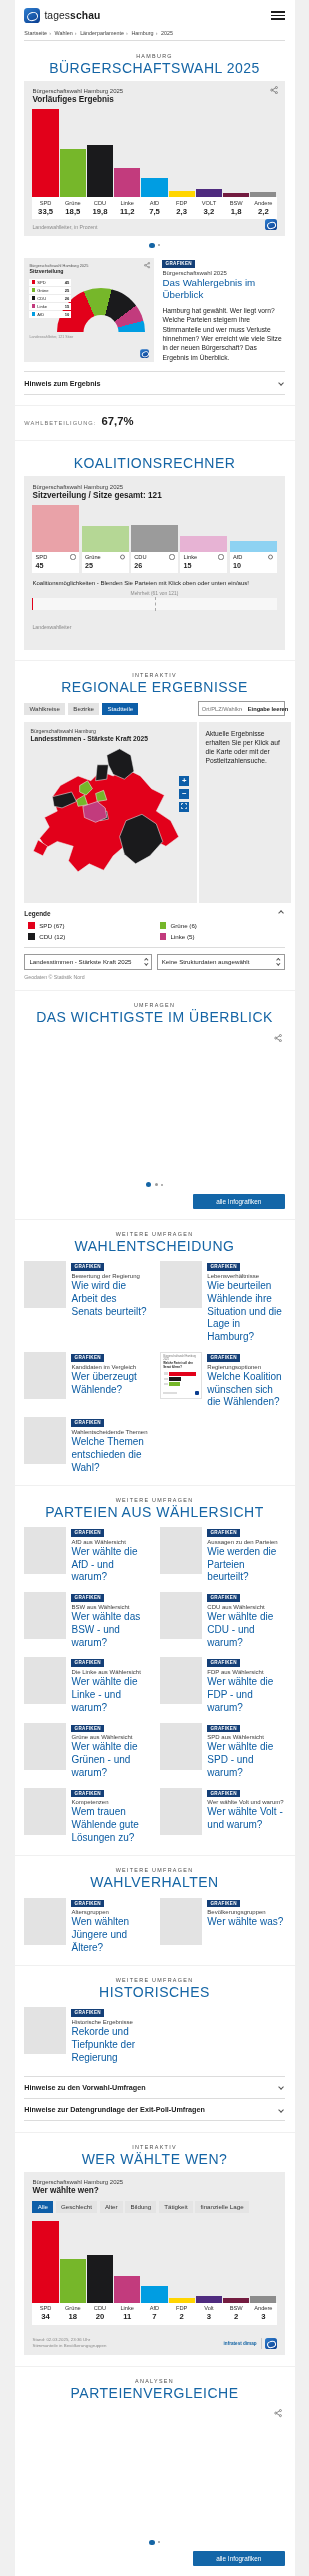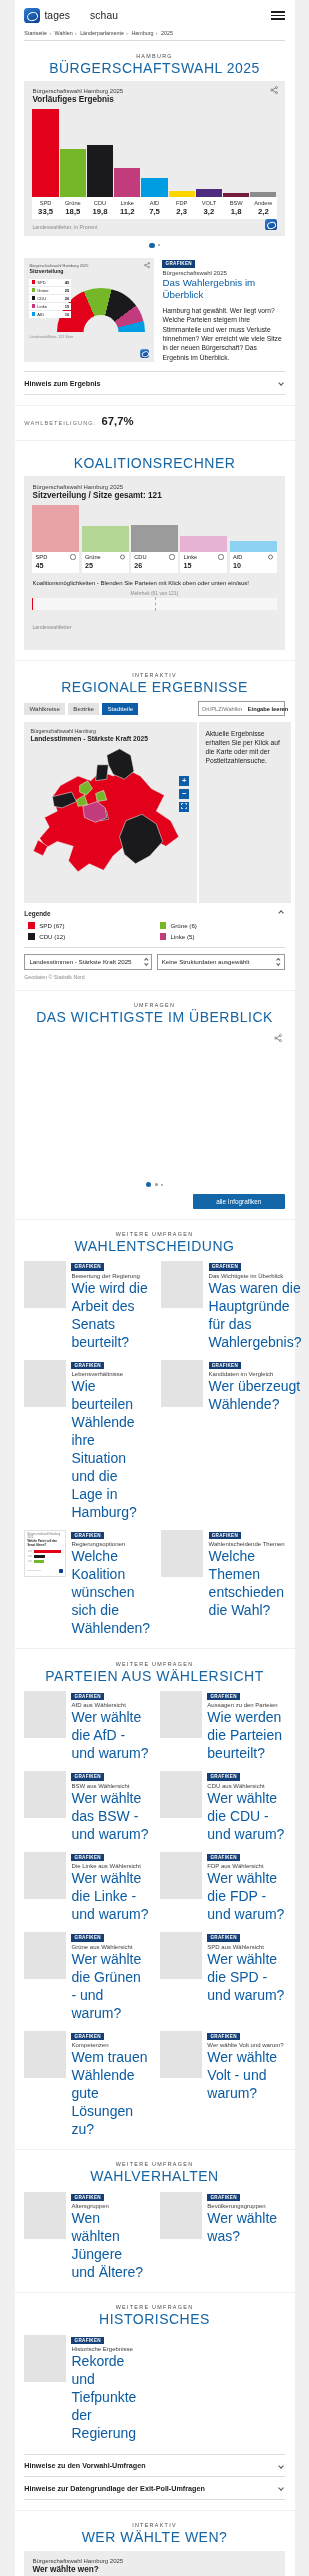--- a/index.html
+++ b/index.html
@@ -9,21 +9,21 @@
   .sec { background:#fff; margin-bottom:1px; padding:7.2px 9.8px 10.3px; }
   .hairline { border-top:0.5px solid #dcdcdc; }
 
   
   .header { background:#fff; padding:5.2px 9.8px 0; }
   .brandrow { display:flex; align-items:center; justify-content:space-between; height:20.6px; }
   .brand { display:flex; align-items:center; gap:4.6px; cursor:pointer; }
   .ard-logo { width:15.5px; height:15.5px; border-radius:3.6px; background:linear-gradient(145deg,#2f7fd0,#0a3d8f); position:relative; flex:none; }
   .ard-logo::after { content:""; position:absolute; left:3.1px; top:4.1px; width:9.3px; height:6.7px; border:1.3px solid #fff; border-radius:50%; transform:rotate(-18deg); }
   .brand-name { font-size:10.3px; letter-spacing:0.1px; }
-  .brand-name b { font-weight:400;margin-left:20px; }
+  .brand-name b { font-weight:700; }
   .burger { width:13.4px; cursor:pointer; }
   .burger div { height:1.5px; background:#1d1d1d; margin:2.1px 0; }
   .breadcrumb { font-size:5.4px; color:#444; padding:4.1px 0 4.6px; border-bottom:0.5px solid #dcdcdc; }
   .breadcrumb span.sep { color:#888; margin:0 2.1px; }
 
   
   .kicker-c { text-align:center; font-size:5.4px; letter-spacing:1.3px; color:#4a4a4a; margin:4.1px 0 1px; }
   .title-c  { text-align:center; font-size:14px; font-weight:400; letter-spacing:0.5px; color:#1565a5; margin-bottom:5.2px; }
 
   
@@ -52,21 +52,21 @@
   .dot { width:3.1px; height:3.1px; border-radius:50%; background:#9a9a9a; cursor:pointer; }
   .dot.active { width:5.2px; height:5.2px; background:#1565a5; }
   .dot.small { width:2.1px; height:2.1px; }
 
   
   .teaser-grid { display:grid; grid-template-columns:1fr 1fr; gap:8.2px 11.3px; margin-top:7.2px; }
   .teaser { display:flex; gap:5.2px; cursor:pointer; }
   .thumb { width:42px; height:47px; background:#e3e3e3; flex:none; }
   .badge { display:inline-block; background:#143f77; color:#fff; font-size:4.6px; font-weight:700; letter-spacing:0.3px; padding:1px 3.1px 1.5px; margin-bottom:2.1px; }
   .t-kicker { font-size:6px; color:#3c3c3c; margin-bottom:1px; }
-  .t-title { font-size:14px; line-height:1.28; color:#0b5ca3; }
+  .t-title { font-size:10px; line-height:1.28; color:#0b5ca3; }
 
   
   .big-teaser { display:flex; gap:8.2px; margin-top:8.2px; }
   .mini-card { width:130px; flex:none; background:#ececec; padding:5.2px 5.2px 4.1px; position:relative; }
   .mini-kicker { font-size:3.9px; color:#555; }
   .mini-title { font-size:5.2px; font-weight:700; margin-bottom:2.1px; }
   .donut-wrap { position:relative; height:56px; }
   .seat-legend { position:absolute; left:0; top:2.1px; z-index:2; }
   .seat-legend .row { display:flex; align-items:center; background:#fff; width:42px; padding:1px 2.1px; margin-bottom:1px; font-size:4.1px; }
   .seat-legend .sq { width:3.6px; height:3.6px; margin-right:2.1px; flex:none; }
@@ -537,26 +537,20 @@
     <div class="teaser-grid">
       <div class="teaser">
         <div class="thumb"></div>
         <div><span class="badge">GRAFIKEN</span>
           <div class="t-kicker">Bewertung der Regierung</div>
           <div class="t-title">Wie wird die Arbeit des Senats beurteilt?</div></div>
       </div>
       <div class="teaser">
         <div class="thumb"></div>
         <div><span class="badge">GRAFIKEN</span>
-          <div class="t-kicker">Das Wichtigste im Überblick</div>
-          <div class="t-title">Was waren die Hauptgründe für das Wahlergebnis?</div></div>
-      </div>
-      <div class="teaser">
-        <div class="thumb"></div>
-        <div><span class="badge">GRAFIKEN</span>
           <div class="t-kicker">Lebensverhältnisse</div>
           <div class="t-title">Wie beurteilen Wählende ihre Situation und die Lage in Hamburg?</div></div>
       </div>
       <div class="teaser">
         <div class="thumb"></div>
         <div><span class="badge">GRAFIKEN</span>
           <div class="t-kicker">Kandidaten im Vergleich</div>
           <div class="t-title">Wer überzeugt Wählende?</div></div>
       </div>
       <div class="teaser">

